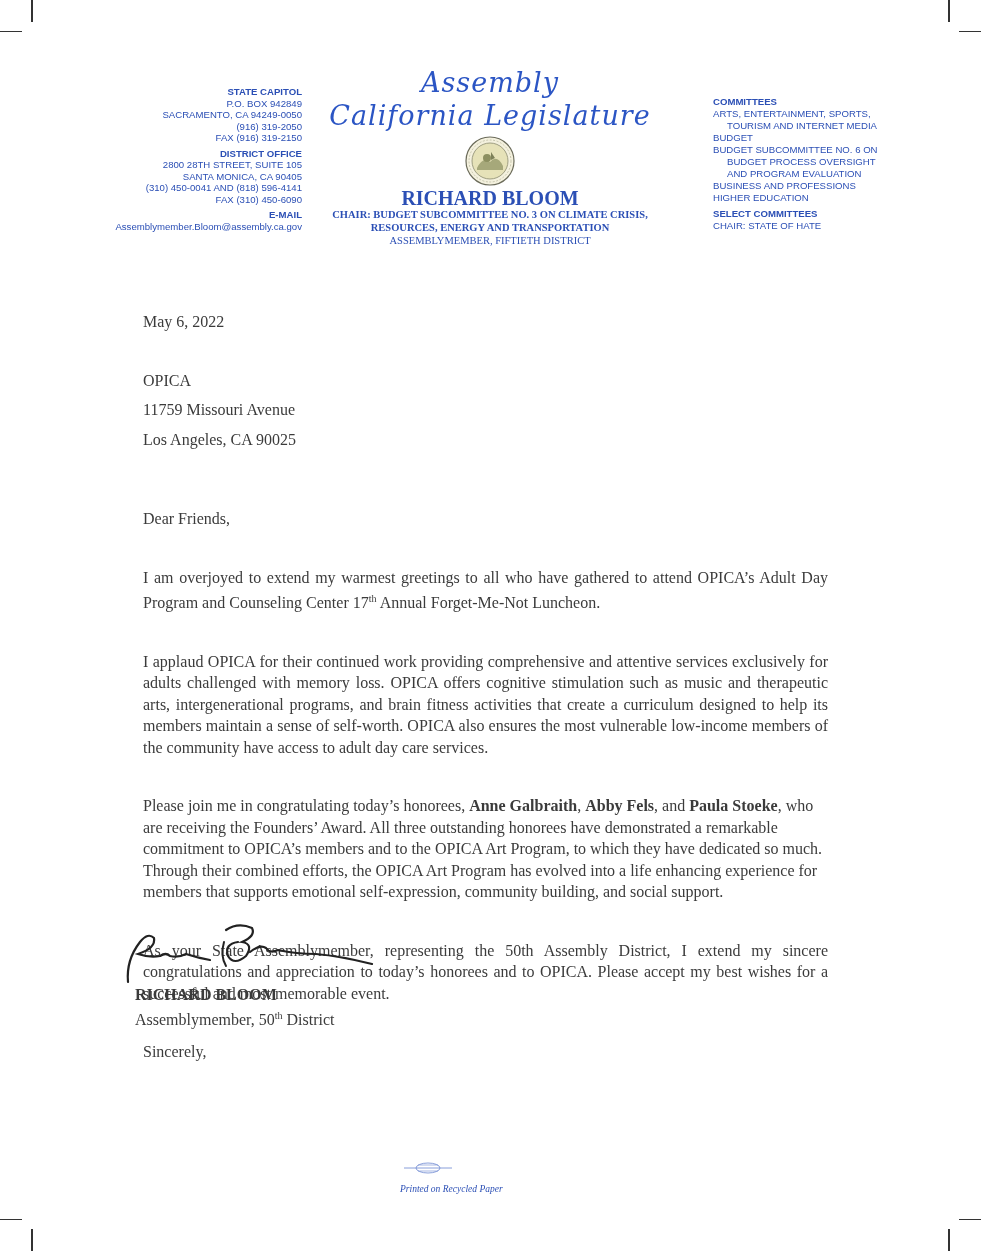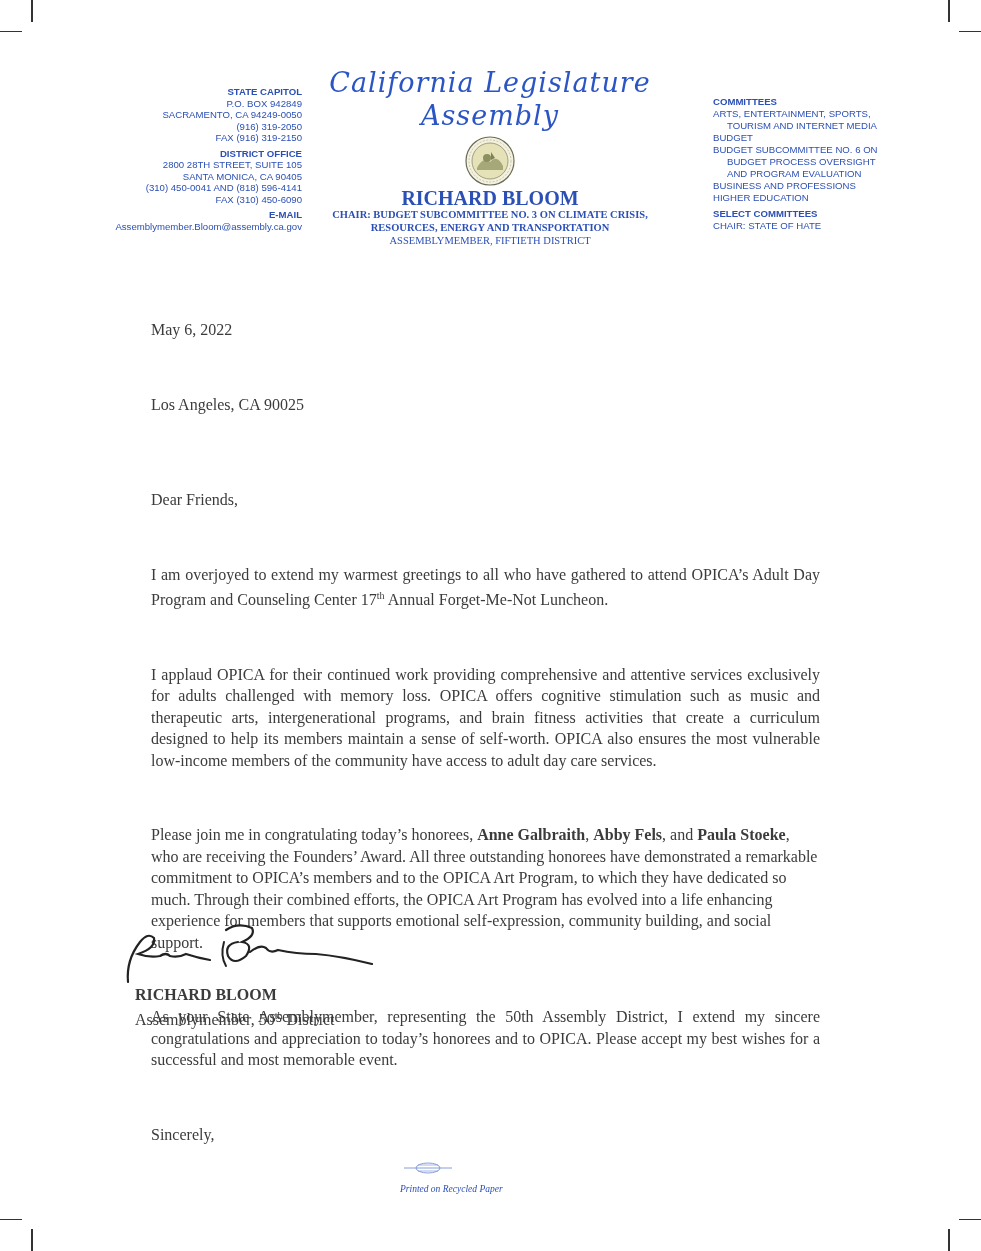--- a/index.html
+++ b/index.html
@@ -12,21 +12,21 @@
   .right-col .hd { font-weight:bold; }
   .right-col .ind { padding-left:14px; }
   .right-col .gap { height:4px; }
   .center { position:absolute; left:300px; top:66px; width:380px; text-align:center; color:#2b4fb5; }
   .gothic { font-family:"DejaVu Serif", serif; font-style:italic; font-size:27px; line-height:33px; letter-spacing:1px; color:#2b55c4; }
   .seal { width:50px; height:50px; margin:4px auto 2px; }
   .name { font-family:"Liberation Serif", serif; font-weight:bold; font-size:20px; line-height:20px; color:#2b4fb5; }
   .chair { font-family:"Liberation Serif", serif; font-weight:bold; font-size:10.5px; line-height:13px; color:#2b4fb5; }
   .member { font-family:"Liberation Serif", serif; font-size:10.5px; line-height:13px; color:#2b4fb5; }
   .letter { position:absolute; left:135px; top:303px; width:701px; font-size:16px; line-height:21.5px; color:#3b3b3b; }
-  .letter p { margin:16px; }
+  .letter p { margin:8px; }
   .j { text-align:justify; }
   .sig-svg { position:absolute; left:120px; top:920px; width:260px; height:70px; }
   .signer { position:absolute; left:135px; top:984px; font-size:16px; line-height:21px; color:#3b3b3b; }
   .signer .nm { font-weight:bold; }
   .signer .tt { }
   .footer { position:absolute; left:400px; top:1160px; width:170px; text-align:left; color:#2b4fb5; }
   .footer .txt { font-style:italic; font-size:9.5px; margin-top:6px; }
 </style>
 </head>
 <body>
@@ -51,22 +51,22 @@
   <div>2800 28TH STREET, SUITE 105</div>
   <div>SANTA MONICA, CA  90405</div>
   <div>(310) 450-0041 AND (818) 596-4141</div>
   <div>FAX (310) 450-6090</div>
   <div class="gap"></div>
   <div class="hd">E-MAIL</div>
   <div>Assemblymember.Bloom@assembly.ca.gov</div>
 </div>
 
 <div class="center">
+  <div class="gothic">Assembly</div>
   <div class="gothic">California Legislature</div>
-  <div class="gothic">Assembly</div>
   <div class="seal">
     <svg width="50" height="50" viewBox="0 0 50 50">
       <circle cx="25" cy="25" r="24" fill="#f4f1de" stroke="#6b6b5a" stroke-width="1.2"></circle>
       <circle cx="25" cy="25" r="18" fill="#e6e2b8" stroke="#8a8a70" stroke-width="0.8"></circle>
       <circle cx="25" cy="25" r="21" fill="none" stroke="#9a9a80" stroke-width="0.5" stroke-dasharray="2 1.5"></circle>
       <path d="M12 32 Q18 20 25 26 Q32 18 38 30 L38 34 L12 34 Z" fill="#a6a87a"></path>
       <circle cx="22" cy="22" r="4" fill="#8c8f60"></circle>
       <path d="M26 16 L30 22 L26 24 Z" fill="#7d8058"></path>
     </svg>
   </div>
@@ -87,20 +87,22 @@
   <div>BUSINESS AND PROFESSIONS</div>
   <div>HIGHER EDUCATION</div>
   <div class="gap"></div>
   <div class="hd">SELECT COMMITTEES</div>
   <div>CHAIR: STATE OF HATE</div>
 </div>
 
 <div class="letter">
   <p>May 6, 2022</p>
   <div style="height:21px"></div>
+  <p>OPICA</p>
+  <p>11759 Missouri Avenue</p>
   <p>Los Angeles, CA 90025</p>
   <div style="height:42px"></div>
   <p>Dear Friends,</p>
   <div style="height:21px"></div>
   <p class="j"><span>I am overjoyed to extend my warmest greetings to all who have gathered to attend OPICA’s Adult Day Program and Counseling Center 17</span><sup style="font-size:10px">th</sup><span> Annual Forget-Me-Not Luncheon.</span></p>
   <div style="height:21px"></div>
   <p class="j">I applaud OPICA for their continued work providing comprehensive and attentive services exclusively for adults challenged with memory loss. OPICA offers cognitive stimulation such as music and therapeutic arts, intergenerational programs, and brain fitness activities that create a curriculum designed to help its members maintain a sense of self-worth. OPICA also ensures the most vulnerable low-income members of the community have access to adult day care services.</p>
   <div style="height:21px"></div>
   <p><span>Please join me in congratulating today’s honorees, </span><b>Anne Galbraith</b><span>, </span><b>Abby Fels</b><span>, and </span><b>Paula Stoeke</b><span>, who are receiving the Founders’ Award. All three outstanding honorees have demonstrated a remarkable commitment to OPICA’s members and to the OPICA Art Program, to which they have dedicated so much. Through their combined efforts, the OPICA Art Program has evolved into a life enhancing experience for members that supports emotional self-expression, community building, and social support.</span></p>
   <div style="height:21px"></div>

